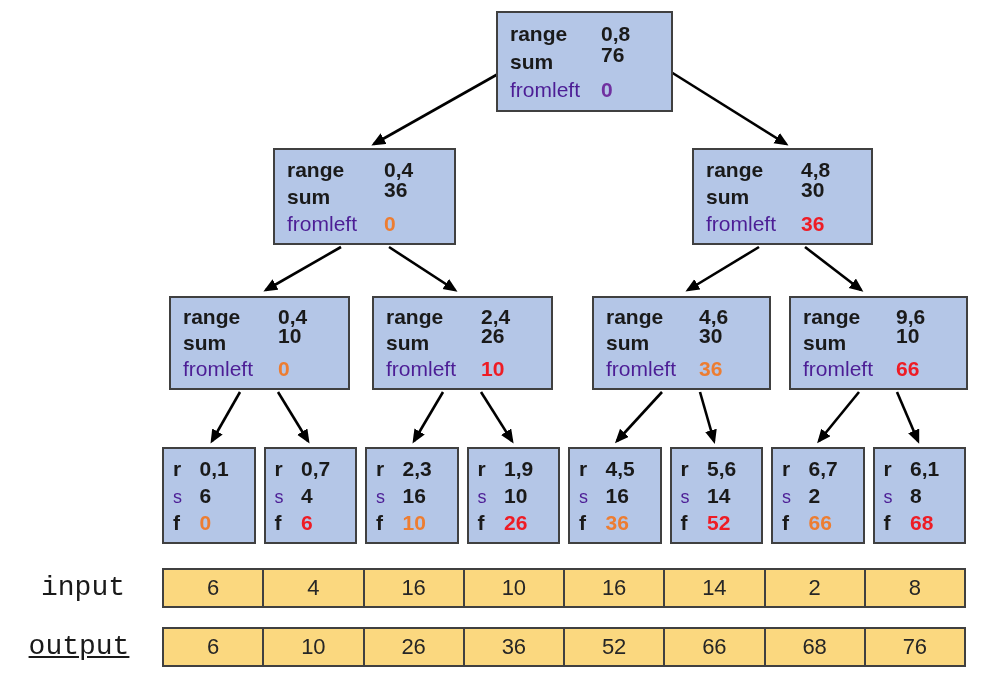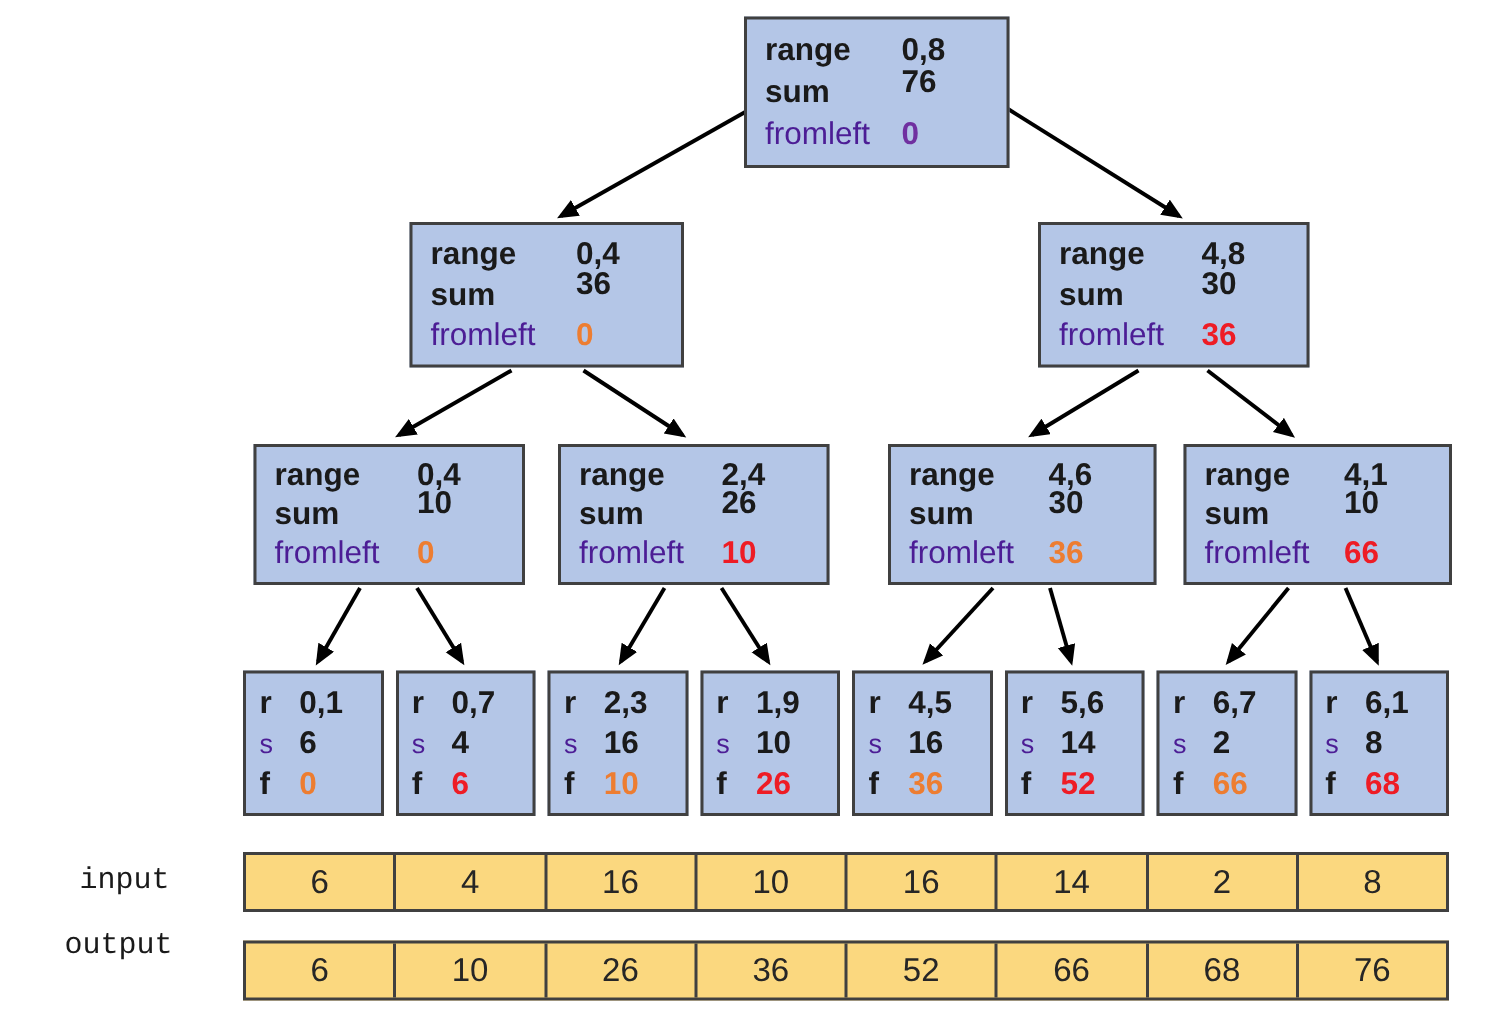--- a/index.html
+++ b/index.html
@@ -41,24 +41,24 @@
     flex:1; border-right:2px solid #404040; display:flex;
     align-items:center; justify-content:center;
     font-size:22px; color:#262626;
   }
   .cell:last-child { border-right:none; }
   .cells.input  { top:568px; }
   .cells.output { top:627px; }
 
   .io-label {
     position:absolute; font-family:"Liberation Mono", monospace;
-    font-size:20px; color:#1a1a1a; height:40px; line-height:40px; text-align:center;
+    font-size:28px; color:#1a1a1a; height:40px; line-height:40px; text-align:center;
   }
   .io-label.input  { left:28px; top:568px; width:110px; }
-  .io-label.output { left:18px; top:611px; width:122px; }
+  .io-label.output { left:18px; top:627px; width:122px;text-decoration:underline; }
 </style>
 </head>
 <body>
 
 <div class="canvas">
 
   <svg class="edges" width="993" height="680" viewBox="0 0 993 680" xmlns="http://www.w3.org/2000/svg">
     <defs>
       <marker id="ah" markerUnits="userSpaceOnUse" markerWidth="15" markerHeight="13" refX="11" refY="6" orient="auto">
         <path d="M0,0 L14,6 L0,12 Z" fill="#000000"></path>
@@ -168,21 +168,21 @@
     </div>
     <div class="row">
       <span class="lbl gray">fromleft</span>
       <span class="val" style="color: rgb(237, 125, 49);">36</span>
     </div>
   </div>
 
   <div class="node big" style="left:789px; top:296px; width:179px; height:94px;">
     <div class="row">
       <span class="lbl">range</span>
-      <span class="val">4,1</span>
+      <span class="val">9,6</span>
     </div>
     <div class="row">
       <span class="lbl">sum</span>
       <span class="val raise">10</span>
     </div>
     <div class="row">
       <span class="lbl gray">fromleft</span>
       <span class="val" style="color: rgb(238, 28, 37);">66</span>
     </div>
   </div>

